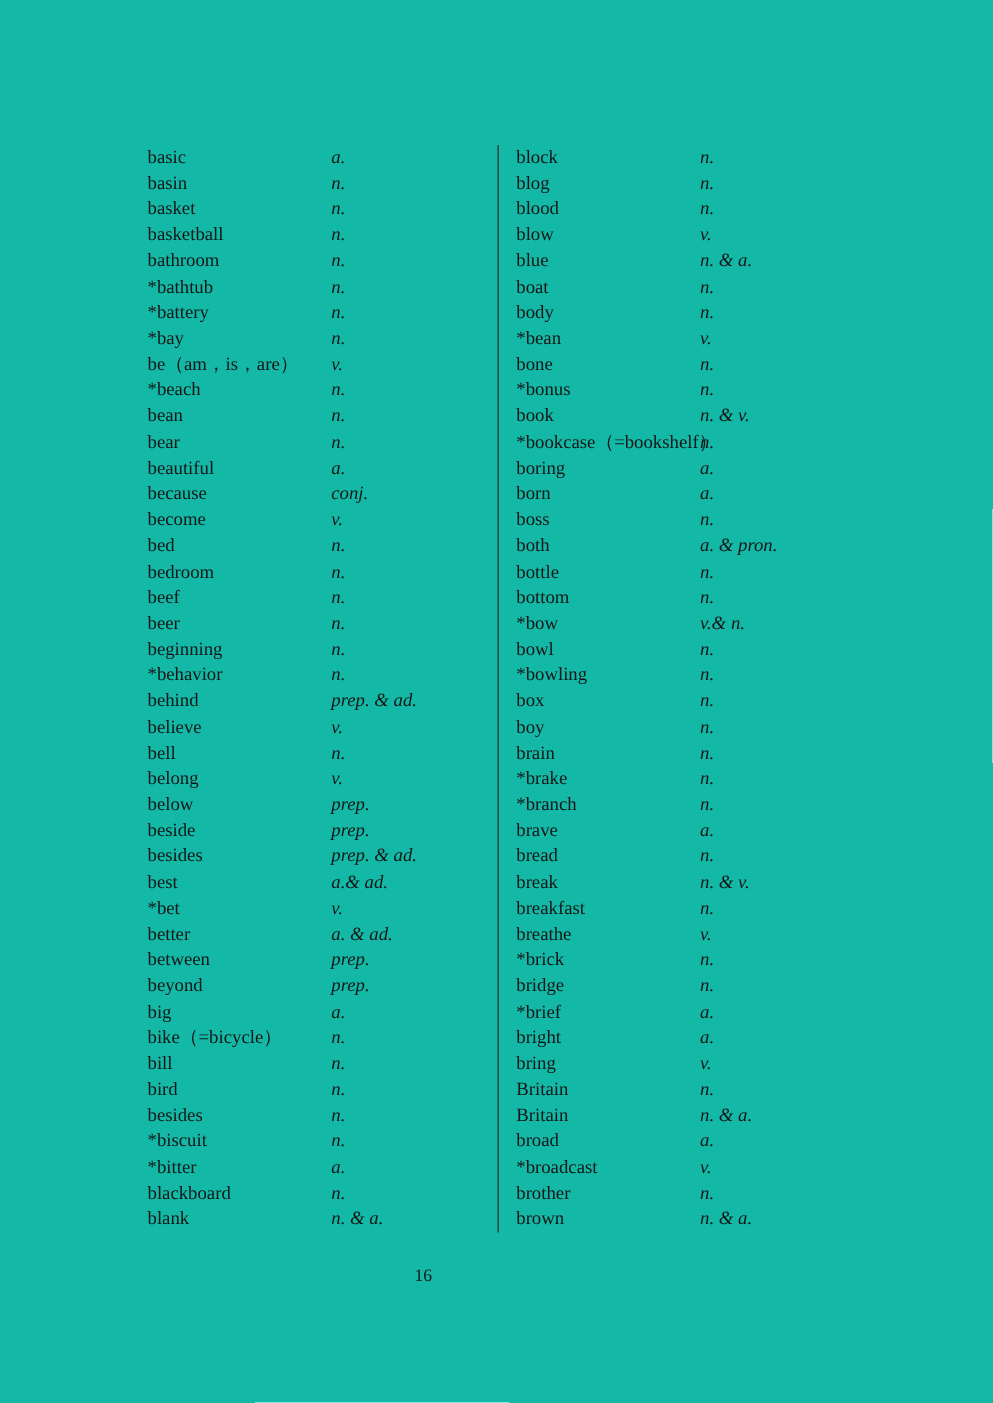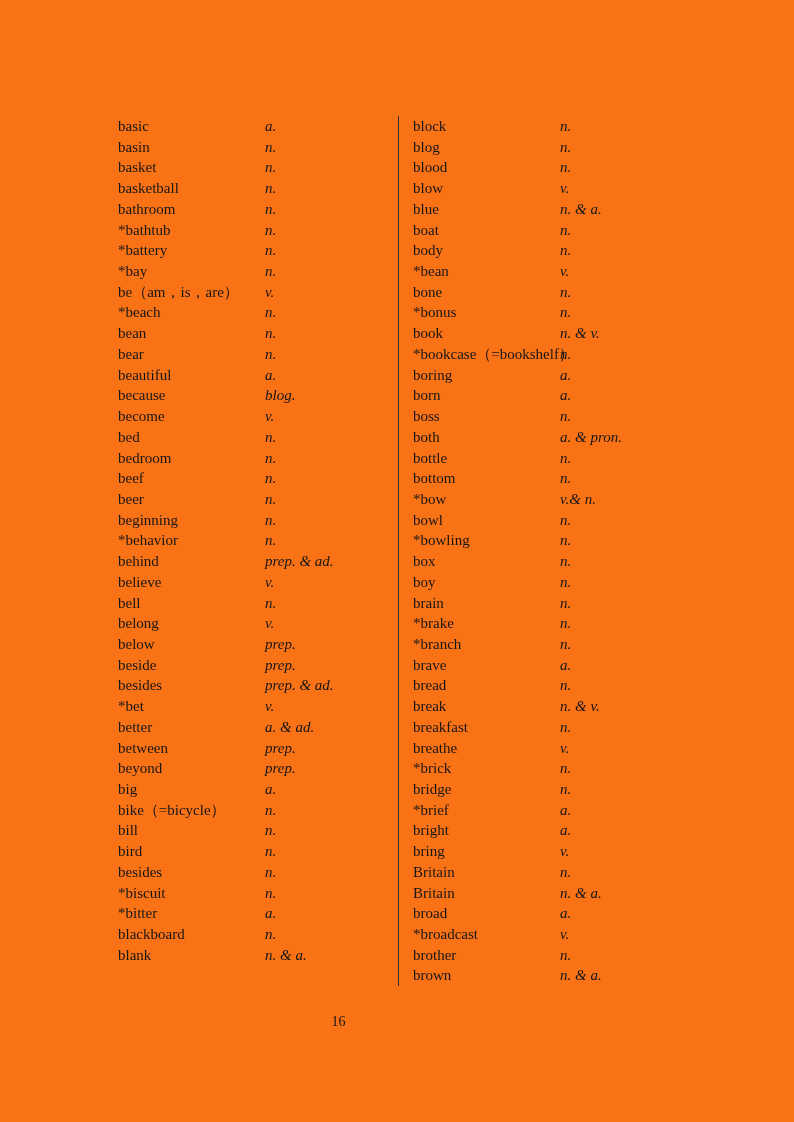--- a/index.html
+++ b/index.html
@@ -10,21 +10,21 @@
   body {
     width: 794px;
     height: 1122px;
     font-family: "Liberation Serif", serif;
     color: #161616;
   }
   .page {
     position: relative;
     width: 794px;
     height: 1122px;
-    background: #f97316;
+    background: #14b8a6;
     overflow: hidden;
   }
   .columns {
     position: absolute;
     top: 116px;
     left: 118px;
     width: 620px;
     display: flex;
     align-items: stretch;
   }
@@ -120,21 +120,21 @@
         <div class="row">
           <span class="word">bear</span>
           <span class="pos">n.</span>
         </div>
         <div class="row">
           <span class="word">beautiful</span>
           <span class="pos">a.</span>
         </div>
         <div class="row">
           <span class="word">because</span>
-          <span class="pos">blog.</span>
+          <span class="pos">conj.</span>
         </div>
         <div class="row">
           <span class="word">become</span>
           <span class="pos">v.</span>
         </div>
         <div class="row">
           <span class="word">bed</span>
           <span class="pos">n.</span>
         </div>
         <div class="row">
@@ -177,20 +177,24 @@
           <span class="word">below</span>
           <span class="pos">prep.</span>
         </div>
         <div class="row">
           <span class="word">beside</span>
           <span class="pos">prep.</span>
         </div>
         <div class="row">
           <span class="word">besides</span>
           <span class="pos">prep. &amp; ad.</span>
+        </div>
+        <div class="row">
+          <span class="word">best</span>
+          <span class="pos">a.&amp; ad.</span>
         </div>
         <div class="row">
           <span class="word">*bet</span>
           <span class="pos">v.</span>
         </div>
         <div class="row">
           <span class="word">better</span>
           <span class="pos">a. &amp; ad.</span>
         </div>
         <div class="row">

